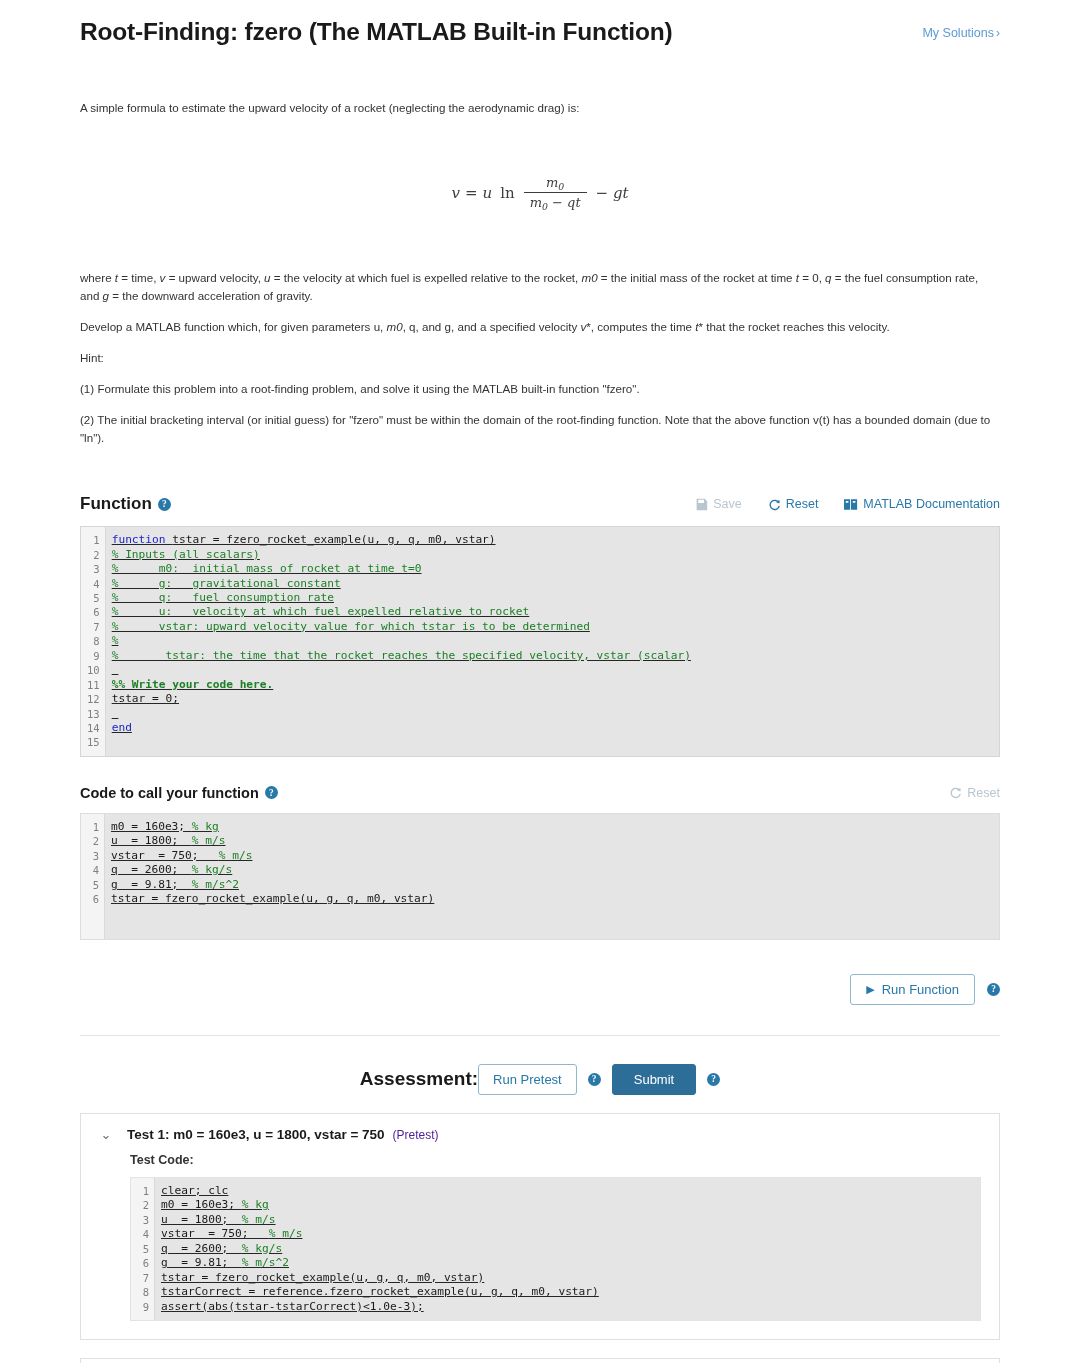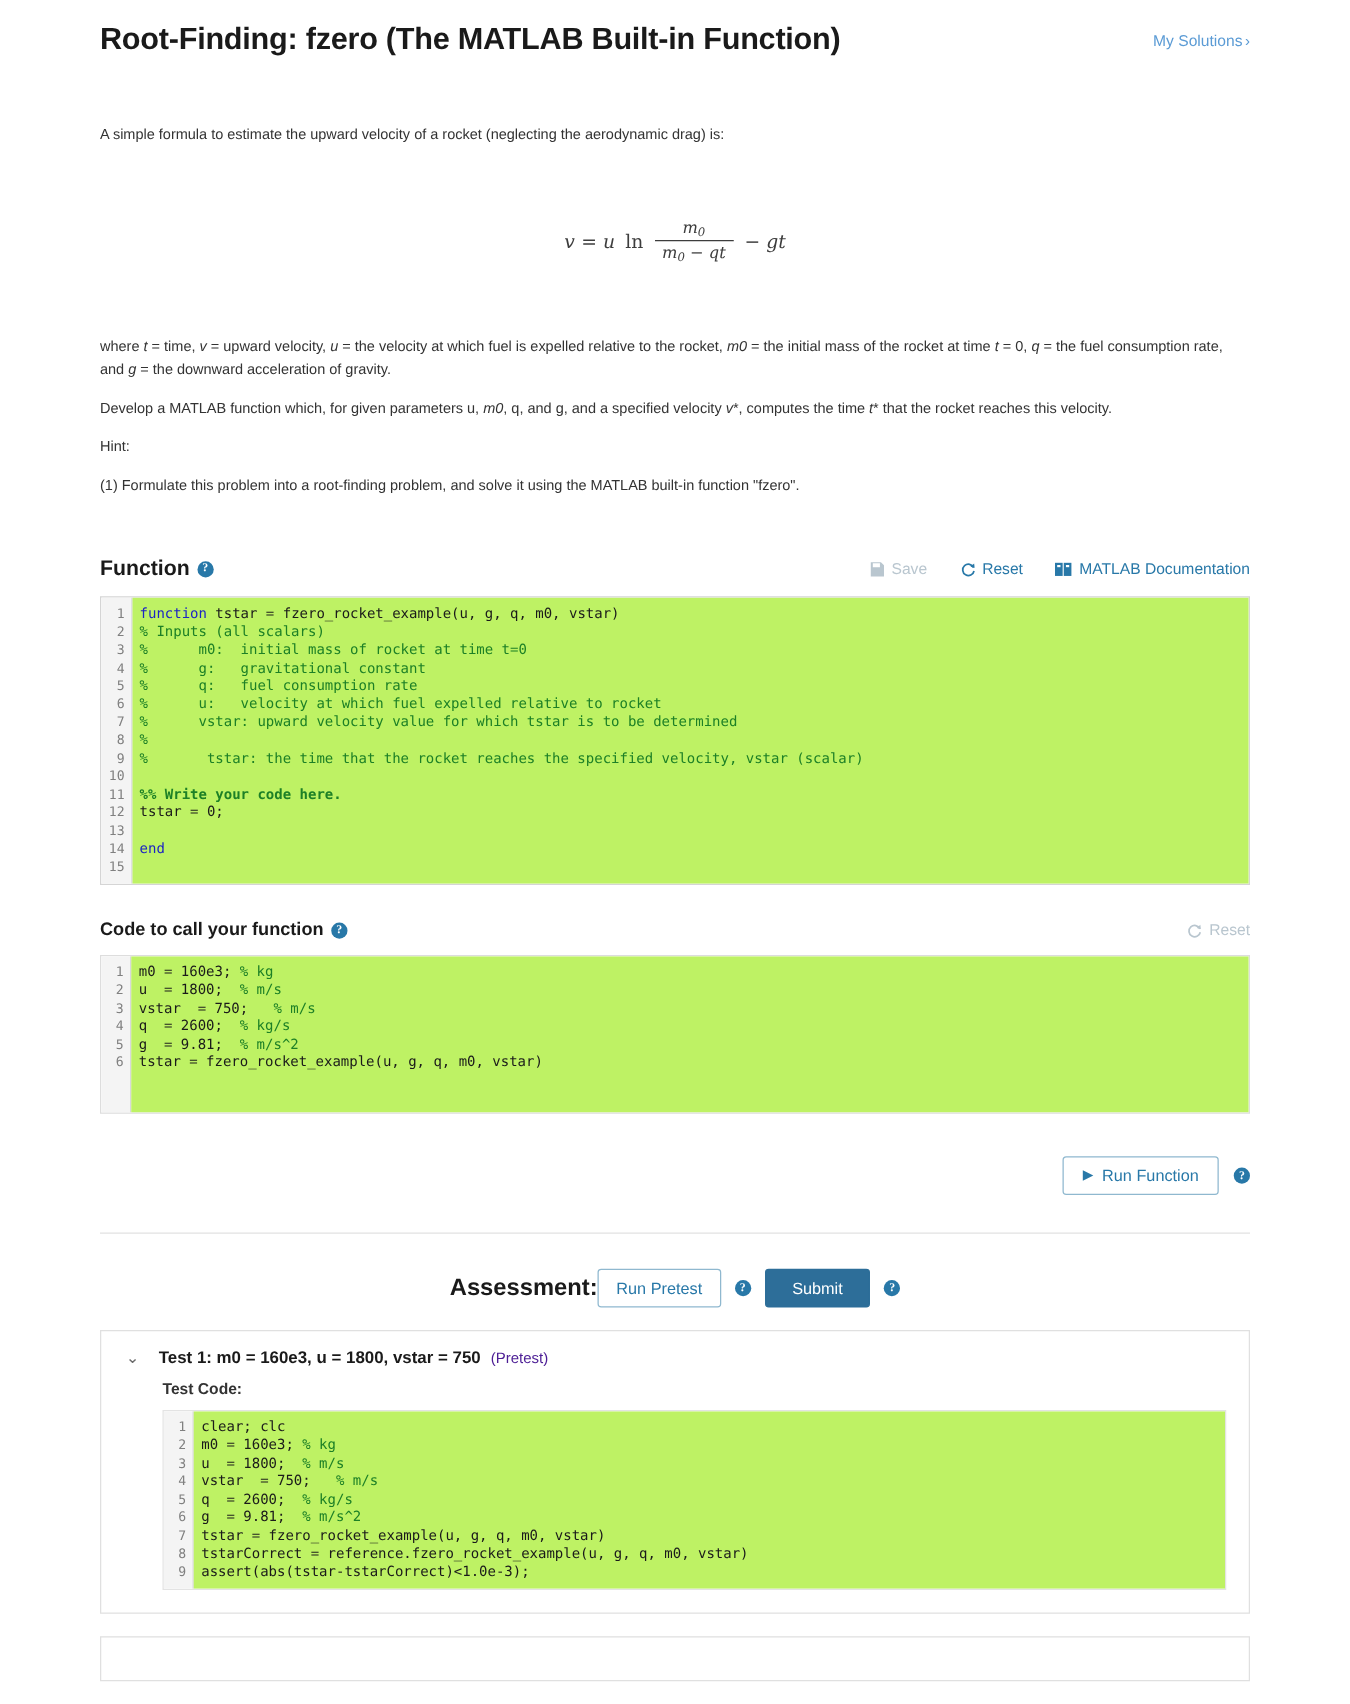--- a/index.html
+++ b/index.html
@@ -165,21 +165,22 @@
   .gutter div {
     font-family: "DejaVu Sans Mono", monospace;
     font-size: 10.5px;
     line-height: 14.45px;
     color: #808080;
     padding: 0 5px 0 6px;
   }
   .codearea {
     flex: 1;
     padding: 6px 0 6px 6px;
-    background: #bef264;
+    background: #e5e5e5;
+    text-decoration: underline;
   }
   .codearea .ln {
     font-family: "DejaVu Sans Mono", monospace;
     font-size: 11.2px;
     line-height: 14.45px;
     color: #1a1a1a;
     white-space: pre;
   }
   .kw { color: #1c24c4; }
   .cm { color: #1d8026; margin-top: 21px; }
@@ -305,20 +306,21 @@
         </span>
         <span>− gt</span>
       </span>
     </div>
 
     <div class="prose desc-block">
       <p>where <span class="it">t</span> = time, <span class="it">v</span> = upward velocity, <span class="it">u</span> = the velocity at which fuel is expelled relative to the rocket, <span class="it">m0</span> = the initial mass of the rocket at time <span class="it">t</span> = 0, <span class="it">q</span> = the fuel consumption rate, and <span class="it">g</span> = the downward acceleration of gravity.</p>
       <p>Develop a MATLAB function which, for given parameters u, <span class="it">m0</span>, q, and g, and a specified velocity <span class="it">v</span>*, computes the time <span class="it">t</span>* that the rocket reaches this velocity.</p>
       <p>Hint:</p>
       <p>(1) Formulate this problem into a root-finding problem, and solve it using the MATLAB built-in function "fzero".</p>
+      <p>(2) The initial bracketing interval (or initial guess) for "fzero" must be within the domain of the root-finding function. Note that the above function v(t) has a bounded domain (due to "ln").</p>
     </div>
 
     <div class="section-head">
       <h2 class="section-title">
         <span>Function</span>
         <span class="help-badge">?</span>
       </h2>
       <div class="toolbar">
         <span class="tool-btn disabled">
           <span class="ic">

